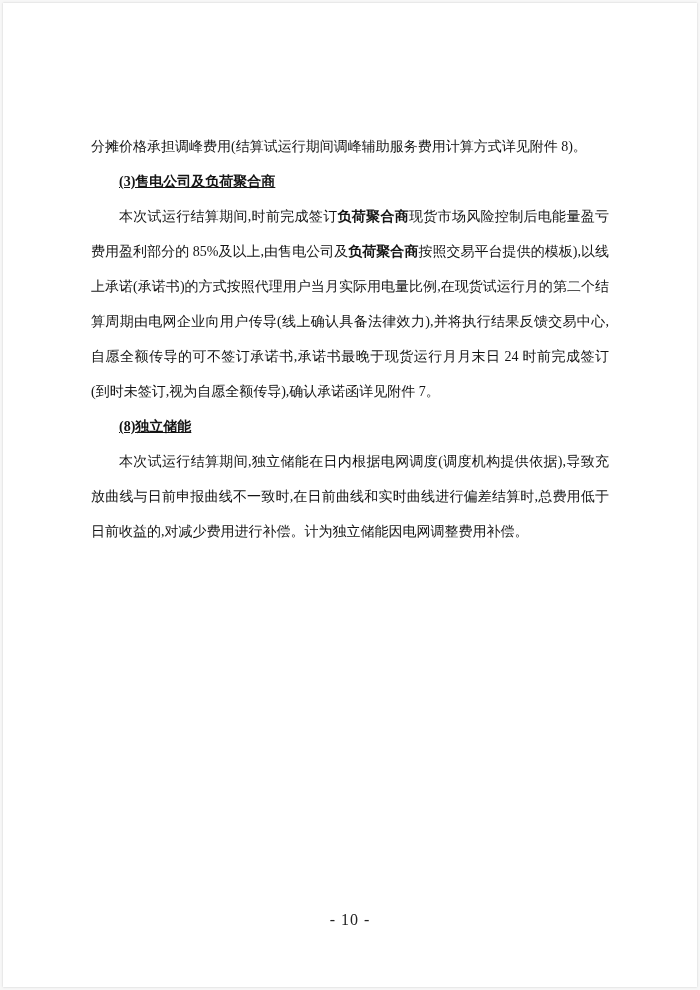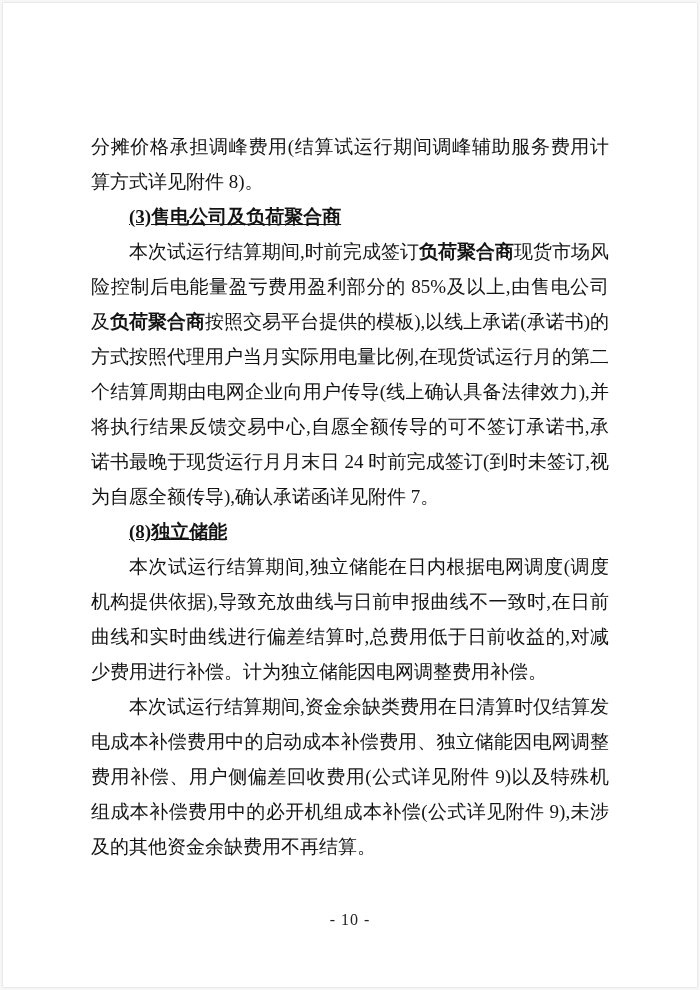--- a/index.html
+++ b/index.html
@@ -20,21 +20,21 @@
     background: #ffffff;
     box-shadow: 0 0 2px rgba(0,0,0,0.18);
     box-sizing: border-box;
     overflow: hidden;
   }
   .doc-body {
     padding: 126px 88px 0 88px;
   }
   .doc-body p {
     margin: 0;
-    font-size: 19px;
+    font-size: 14px;
     line-height: 35px;
     color: #141414;
     text-align: justify;
   }
   .doc-body p.indent {
     text-indent: 2em;
   }
   .doc-body p.heading {
     font-weight: bold;
     text-decoration: underline;
@@ -56,18 +56,17 @@
 </head>
 <body>
 
 <div class="doc-page">
   <div class="doc-body" id="doc-body">
       <p class="paragraph"><span>分摊价格承担调峰费用(结算试运行期间调峰辅助服务费用计算方式详见附件 8)。</span></p>
       <p class="heading indent"><span class="run-bold">(3)售电公司及负荷聚合商</span></p>
       <p class="paragraph indent"><span>本次试运行结算期间,时前完成签订</span><span class="run-bold">负荷聚合商</span><span>现货市场风险控制后电能量盈亏费用盈利部分的 85%及以上,由售电公司及</span><span class="run-bold">负荷聚合商</span><span>按照交易平台提供的模板),以线上承诺(承诺书)的方式按照代理用户当月实际用电量比例,在现货试运行月的第二个结算周期由电网企业向用户传导(线上确认具备法律效力),并将执行结果反馈交易中心,自愿全额传导的可不签订承诺书,承诺书最晚于现货运行月月末日 24 时前完成签订(到时未签订,视为自愿全额传导),确认承诺函详见附件 7。</span></p>
       <p class="heading indent"><span class="run-bold">(8)独立储能</span></p>
       <p class="paragraph indent"><span>本次试运行结算期间,独立储能在日内根据电网调度(调度机构提供依据),导致充放曲线与日前申报曲线不一致时,在日前曲线和实时曲线进行偏差结算时,总费用低于日前收益的,对减少费用进行补偿。计为独立储能因电网调整费用补偿。</span></p>
-      <p class="paragraph indent"><span>本次试运行结算期间,资金余缺类费用在日清算时仅结算发电成本补偿费用中的启动成本补偿费用、独立储能因电网调整费用补偿、用户侧偏差回收费用(公式详见附件 9)以及特殊机组成本补偿费用中的必开机组成本补偿(公式详见附件 9),未涉及的其他资金余缺费用不再结算。</span></p>
     </div>
   <div class="doc-footer">
     <span>- 10 -</span>
   </div>
 </div>
 
 </body></html>

